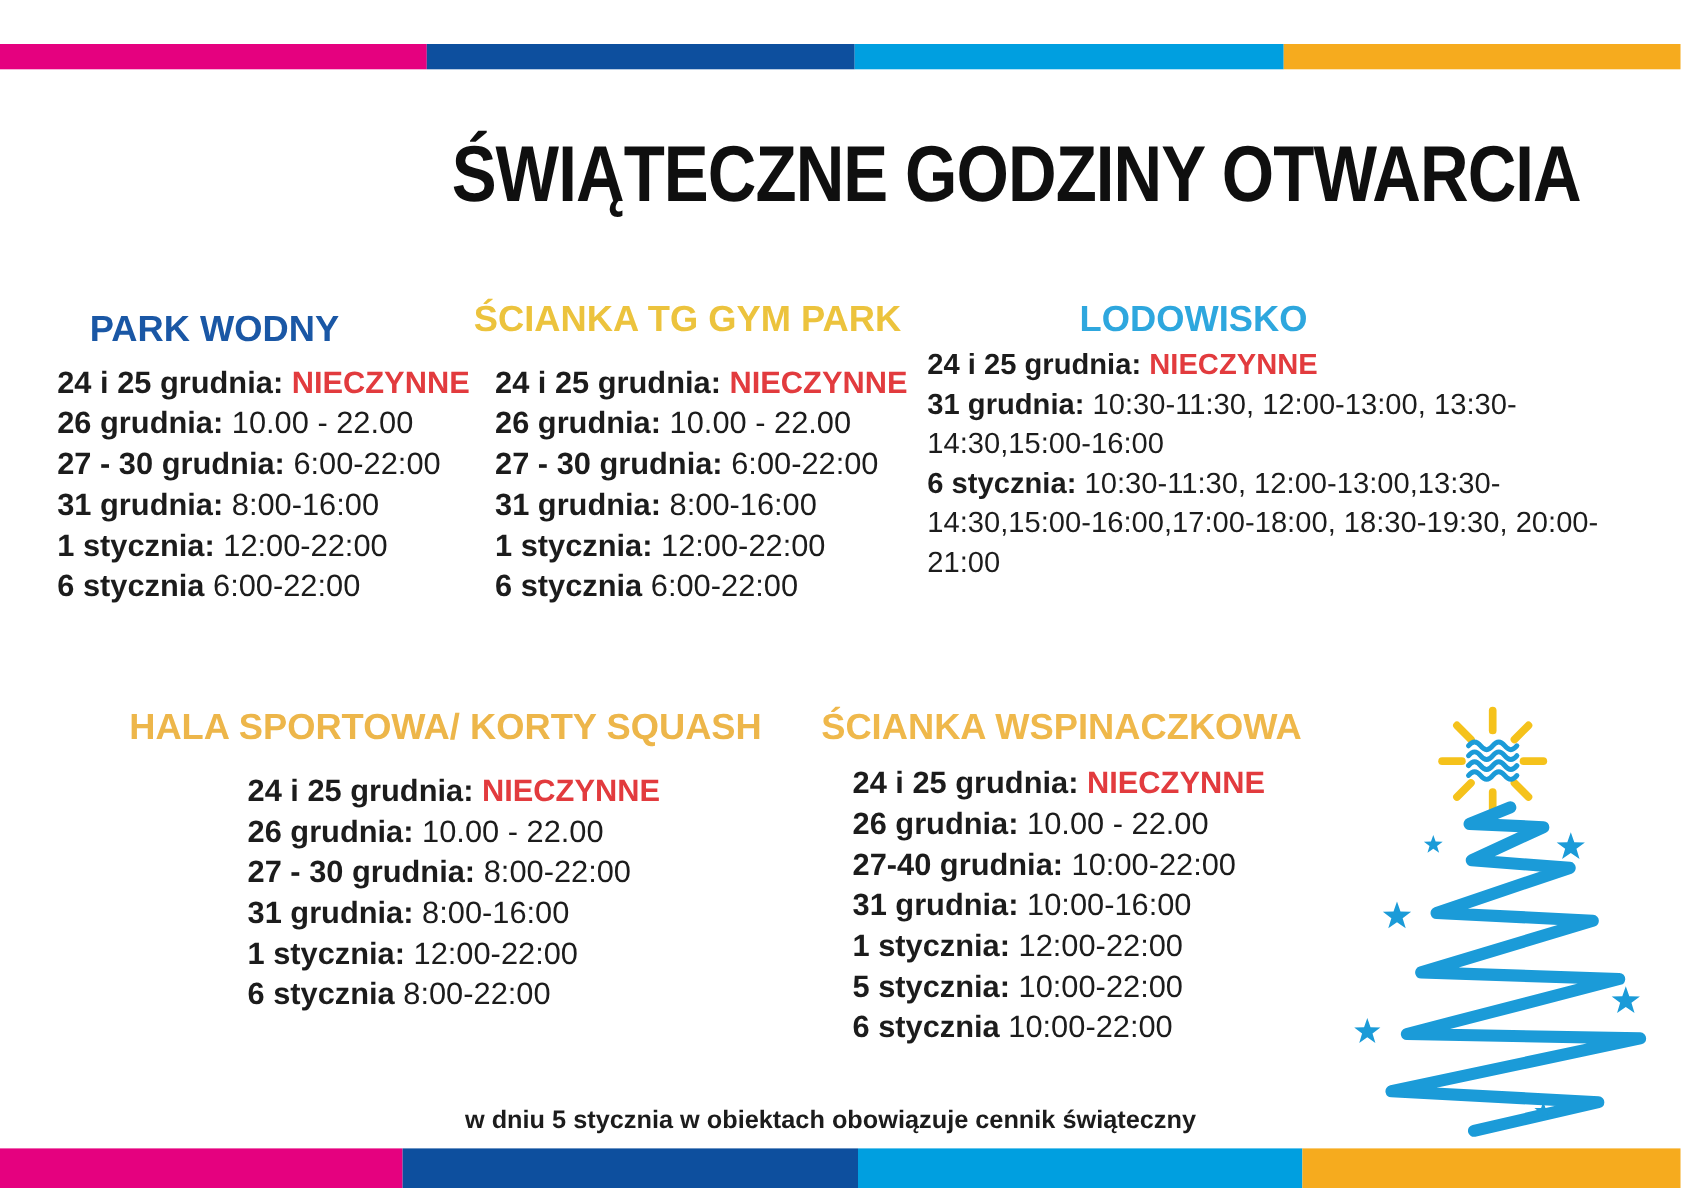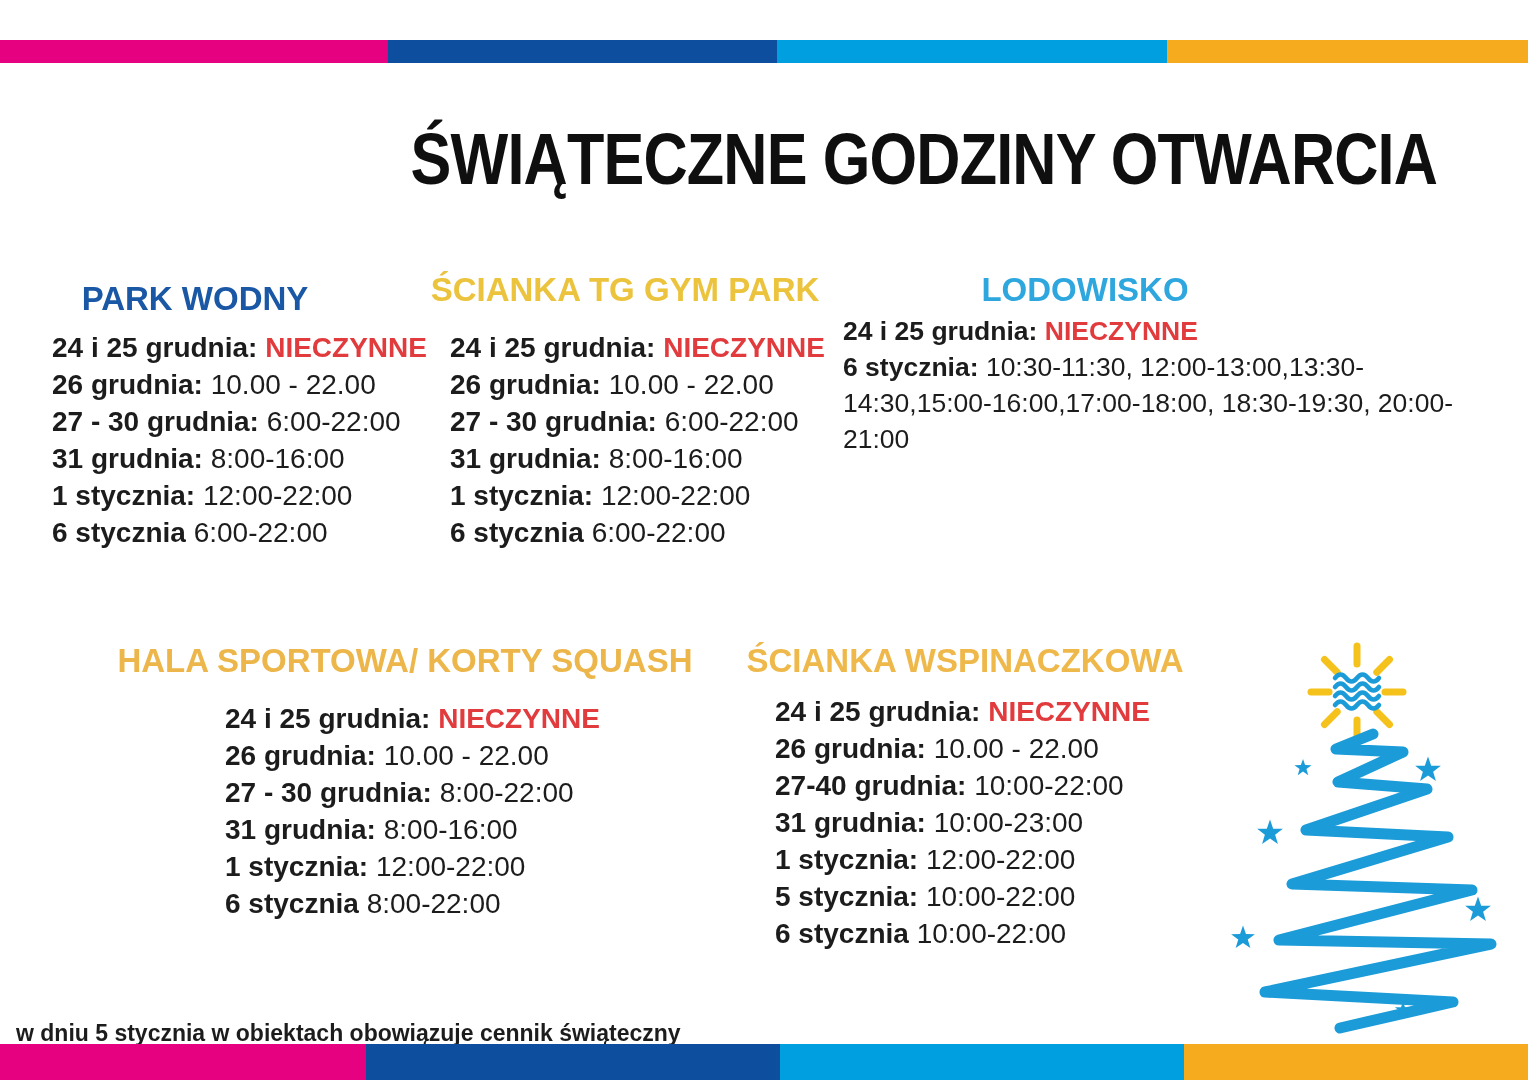--- a/index.html
+++ b/index.html
@@ -45,21 +45,21 @@
   #s3 .rows{left:843px;top:313px;width:655px;}
   #s4 .rows{left:225px;top:700px;}
   #s5 .rows{left:775px;top:693px;}
 
   .row{margin:0;font-size:28px;line-height:37px;font-weight:400;}
   #s3 .row{font-size:26.5px;line-height:36px;}
   .row .lbl{font-weight:700;}
   .row .closed{color:var(--c-closed_red,#E23B3E);font-weight:700;}
 
   .footer-note{
-    position:absolute;left:0;top:1004px;width:1510px;margin:16px;
+    position:absolute;left:0;top:1004px;width:1510px;margin:0;text-align:center;
     font-size:23px;font-weight:700;
   }
 
   .tree{position:absolute;left:1190px;top:622px;width:335px;height:425px;}
 </style>
 </head>
 <body>
 
 <div class="page">
 
@@ -93,20 +93,21 @@
       <p class="row"><b class="lbl">31 grudnia:</b> <span class="val">8:00-16:00</span></p>
       <p class="row"><b class="lbl">1 stycznia:</b> <span class="val">12:00-22:00</span></p>
       <p class="row"><b class="lbl">6 stycznia</b> <span class="val">6:00-22:00</span></p>
     </div>
   </section>
 
   <section id="s3">
     <h2>LODOWISKO</h2>
     <div class="rows">
       <p class="row"><b class="lbl">24 i 25 grudnia:</b> <span class="val closed">NIECZYNNE</span></p>
+      <p class="row"><b class="lbl">31 grudnia:</b> <span class="val">10:30-11:30, 12:00-13:00, 13:30-14:30,15:00-16:00</span></p>
       <p class="row"><b class="lbl">6 stycznia:</b> <span class="val">10:30-11:30, 12:00-13:00,13:30-14:30,15:00-16:00,17:00-18:00, 18:30-19:30, 20:00-21:00</span></p>
     </div>
   </section>
 
   <section id="s4">
     <h2>HALA SPORTOWA/ KORTY SQUASH</h2>
     <div class="rows">
       <p class="row"><b class="lbl">24 i 25 grudnia:</b> <span class="val closed">NIECZYNNE</span></p>
       <p class="row"><b class="lbl">26 grudnia:</b> <span class="val">10.00 - 22.00</span></p>
       <p class="row"><b class="lbl">27 - 30 grudnia:</b> <span class="val">8:00-22:00</span></p>
@@ -115,21 +116,21 @@
       <p class="row"><b class="lbl">6 stycznia</b> <span class="val">8:00-22:00</span></p>
     </div>
   </section>
 
   <section id="s5">
     <h2>ŚCIANKA WSPINACZKOWA</h2>
     <div class="rows">
       <p class="row"><b class="lbl">24 i 25 grudnia:</b> <span class="val closed">NIECZYNNE</span></p>
       <p class="row"><b class="lbl">26 grudnia:</b> <span class="val">10.00 - 22.00</span></p>
       <p class="row"><b class="lbl">27-40 grudnia:</b> <span class="val">10:00-22:00</span></p>
-      <p class="row"><b class="lbl">31 grudnia:</b> <span class="val">10:00-23:00</span></p>
+      <p class="row"><b class="lbl">31 grudnia:</b> <span class="val">10:00-16:00</span></p>
       <p class="row"><b class="lbl">1 stycznia:</b> <span class="val">12:00-22:00</span></p>
       <p class="row"><b class="lbl">5 stycznia:</b> <span class="val">10:00-22:00</span></p>
       <p class="row"><b class="lbl">6 stycznia</b> <span class="val">10:00-22:00</span></p>
     </div>
   </section>
 
   <svg class="tree" viewBox="0 0 335 425" aria-hidden="true">
     <defs>
       <path id="star" d="M0,-10 L2.35,-3.24 L9.51,-3.09 L3.80,1.24 L5.88,8.09 L0,4 L-5.88,8.09 L-3.80,1.24 L-9.51,-3.09 L-2.35,-3.24 Z"></path>
     </defs>

